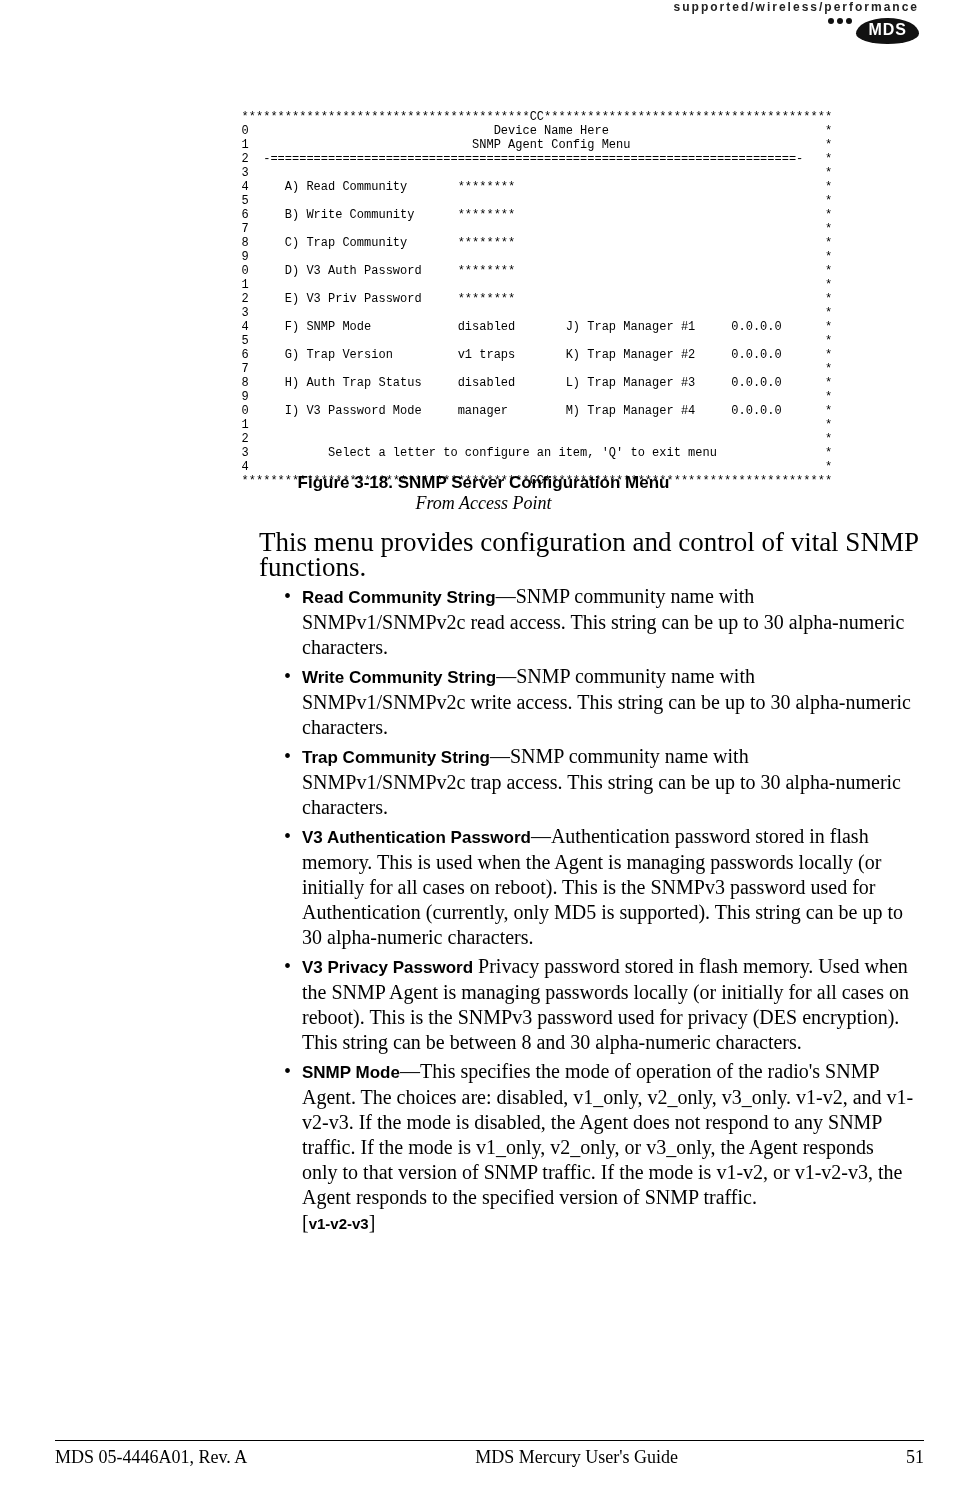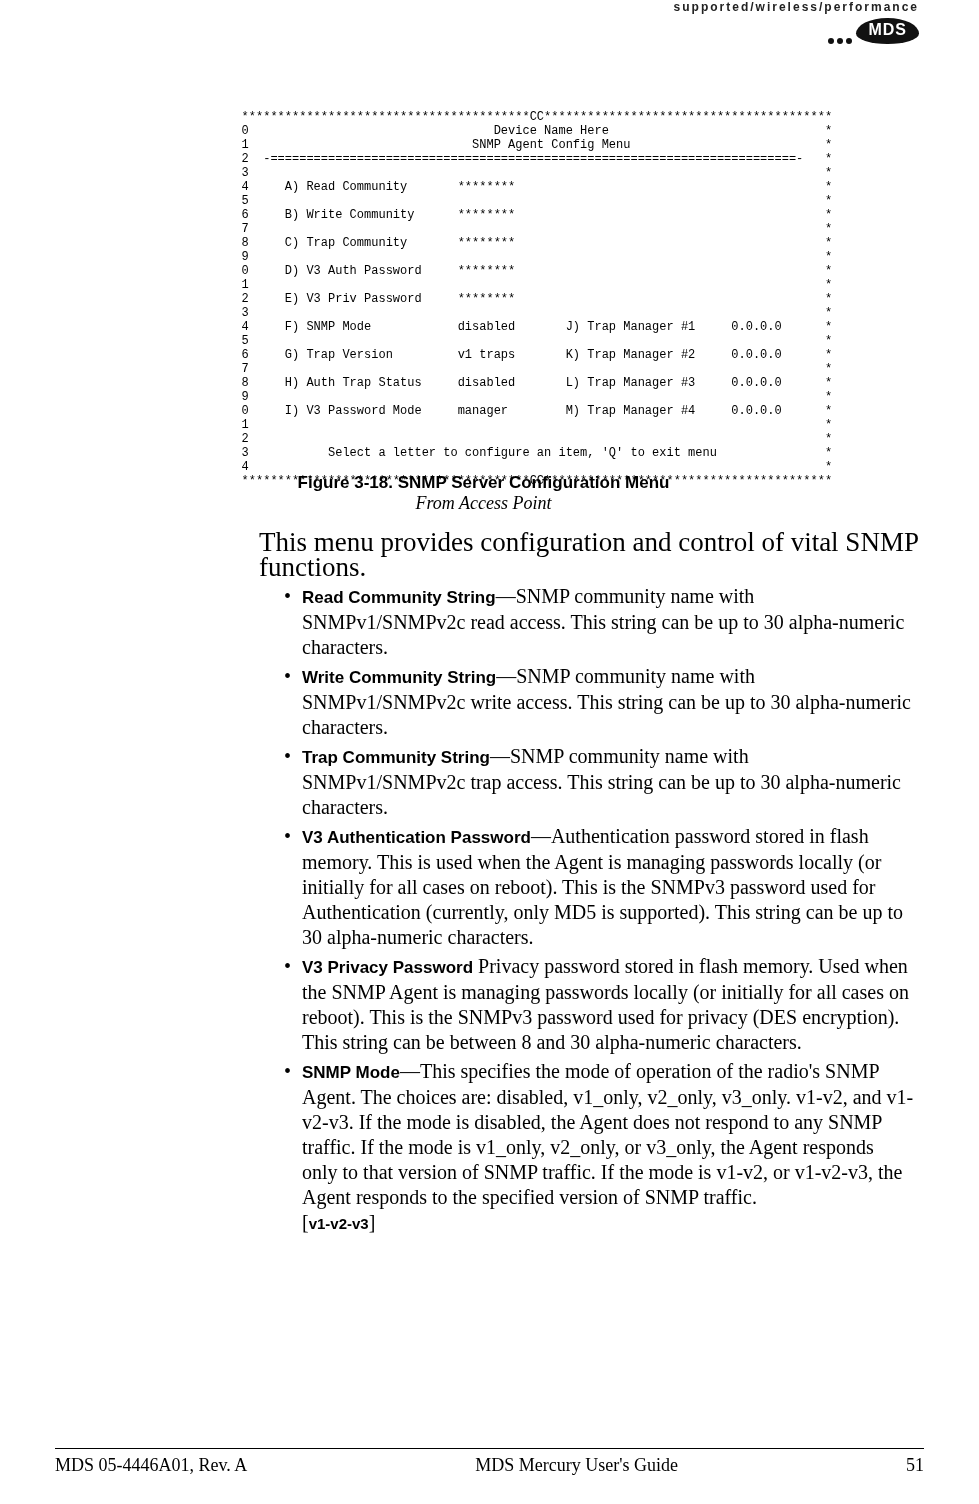--- a/index.html
+++ b/index.html
@@ -28,21 +28,21 @@
     .tagline {
       font-family: Arial, sans-serif;
       font-weight: bold;
       font-size: 12px;
       letter-spacing: 2px;
       color: #222;
       margin-bottom: 4px;
     }
     .logo-area {
       display: flex;
-      align-items: flex-end;
+      align-items: flex-start;
       justify-content: flex-end;
     }
     .dots {
       display: flex;
       margin-right: 4px;
     }
     .dot {
       width: 6px;
       height: 6px;
       border-radius: 50%;
@@ -125,21 +125,21 @@
       font-weight: bold;
       font-size: 17px;
     }
     .small-mono {
       font-family: Arial, sans-serif;
       font-weight: bold;
       font-size: 15px;
     }
     .footer {
       position: absolute;
-      bottom: 28px;
+      bottom: 36px;
       left: 55px;
       right: 55px;
       border-top: 1px solid #000;
       padding-top: 6px;
       display: flex;
       justify-content: space-between;
       font-size: 18px;
       margin-top: 8px;
     }
   </style>

